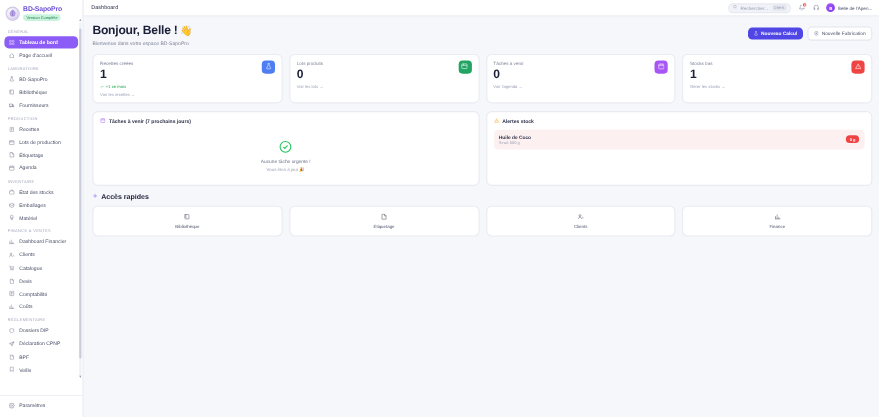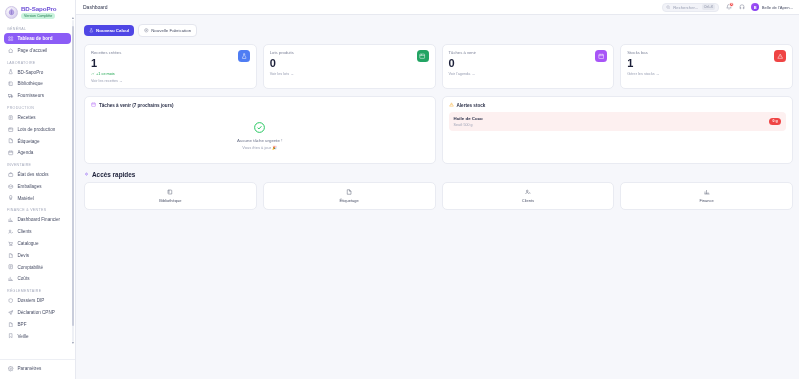--- a/index.html
+++ b/index.html
@@ -444,20 +444,27 @@
         <div class="user">
           <span class="avatar">B</span>
           <span class="user-name">Belle de l'Apen...</span>
         </div>
       </div>
     </header>
 
     <div class="content">
 
       <div class="page-head">
+        <div>
+          <div class="hello">
+            <span>Bonjour, Belle !</span>
+            <span class="wave">👋</span>
+          </div>
+          <div class="hello-sub">Bienvenue dans votre espace BD-SapoPro</div>
+        </div>
         <div class="head-actions" id="head-actions">
             <div class="btn btn-primary">
               <svg viewBox="0 0 24 24">
                 <path d="M9 3h6M10 3v6L5 19a2 2 0 0 0 1.8 2h10.4A2 2 0 0 0 19 19l-5-10V3"></path>
               </svg>
               <span>Nouveau Calcul</span>
             </div>
             <div class="btn btn-ghost">
               <svg viewBox="0 0 24 24">
                 <circle cx="12" cy="12" r="9"></circle>

